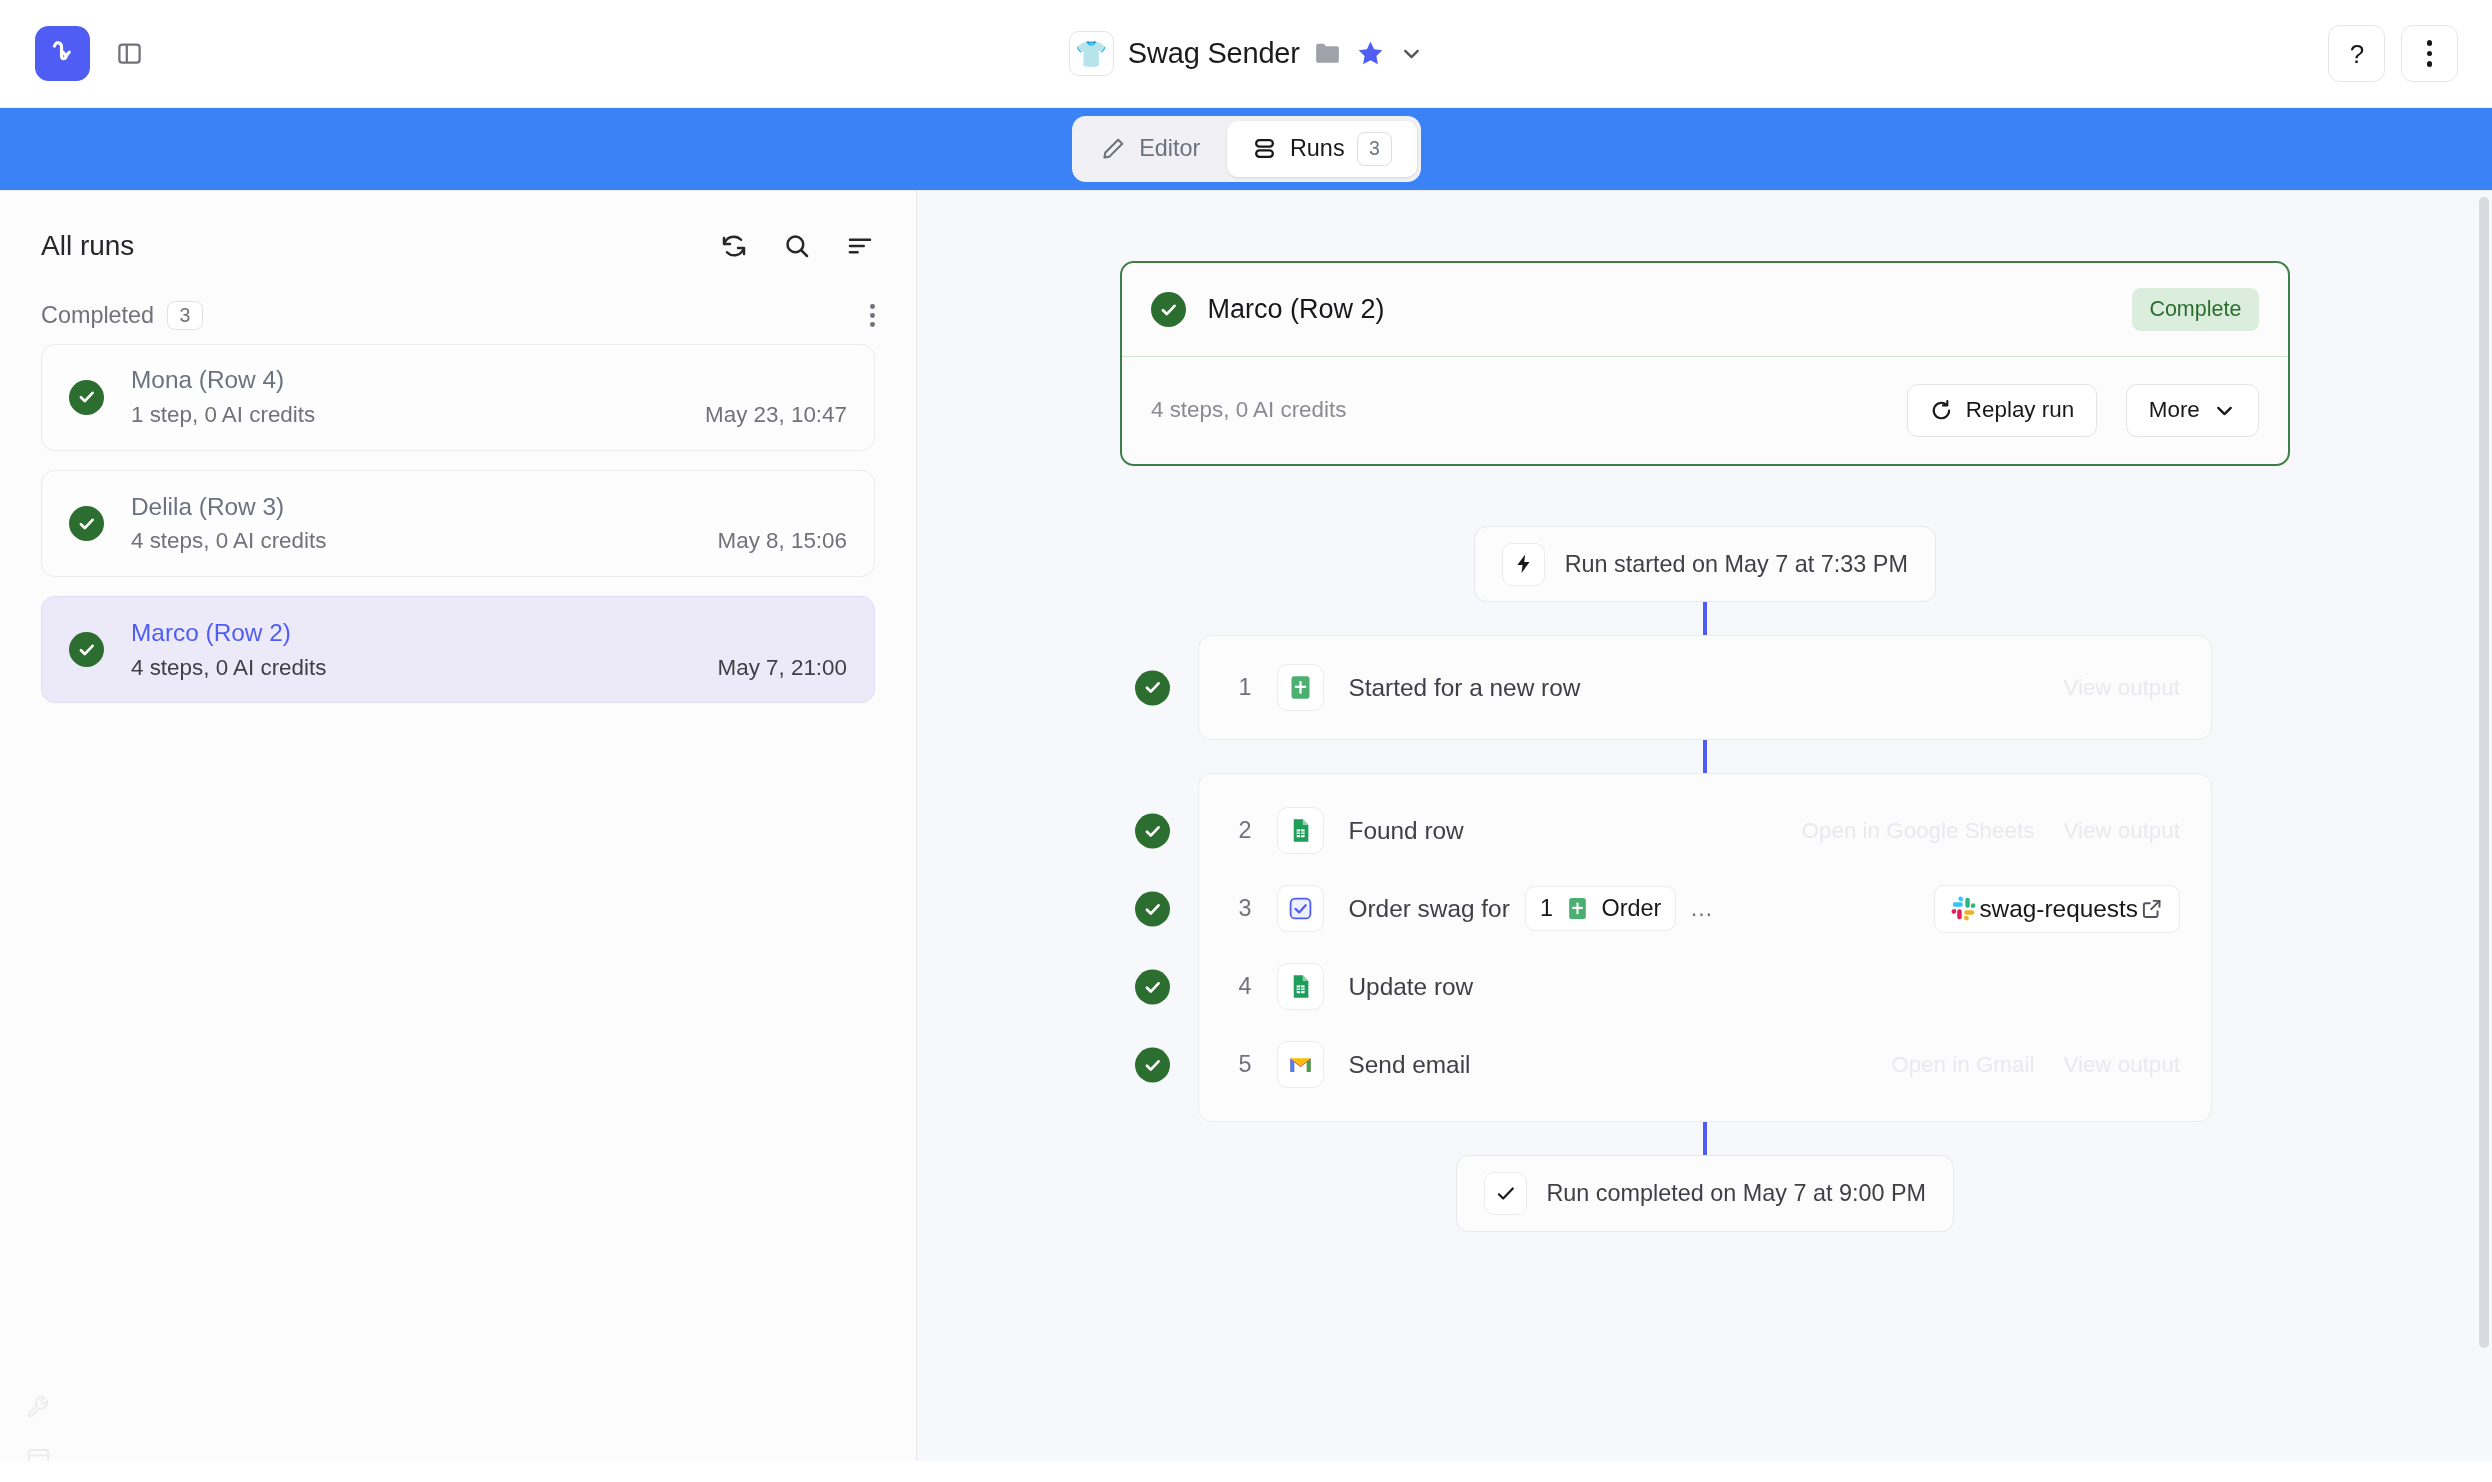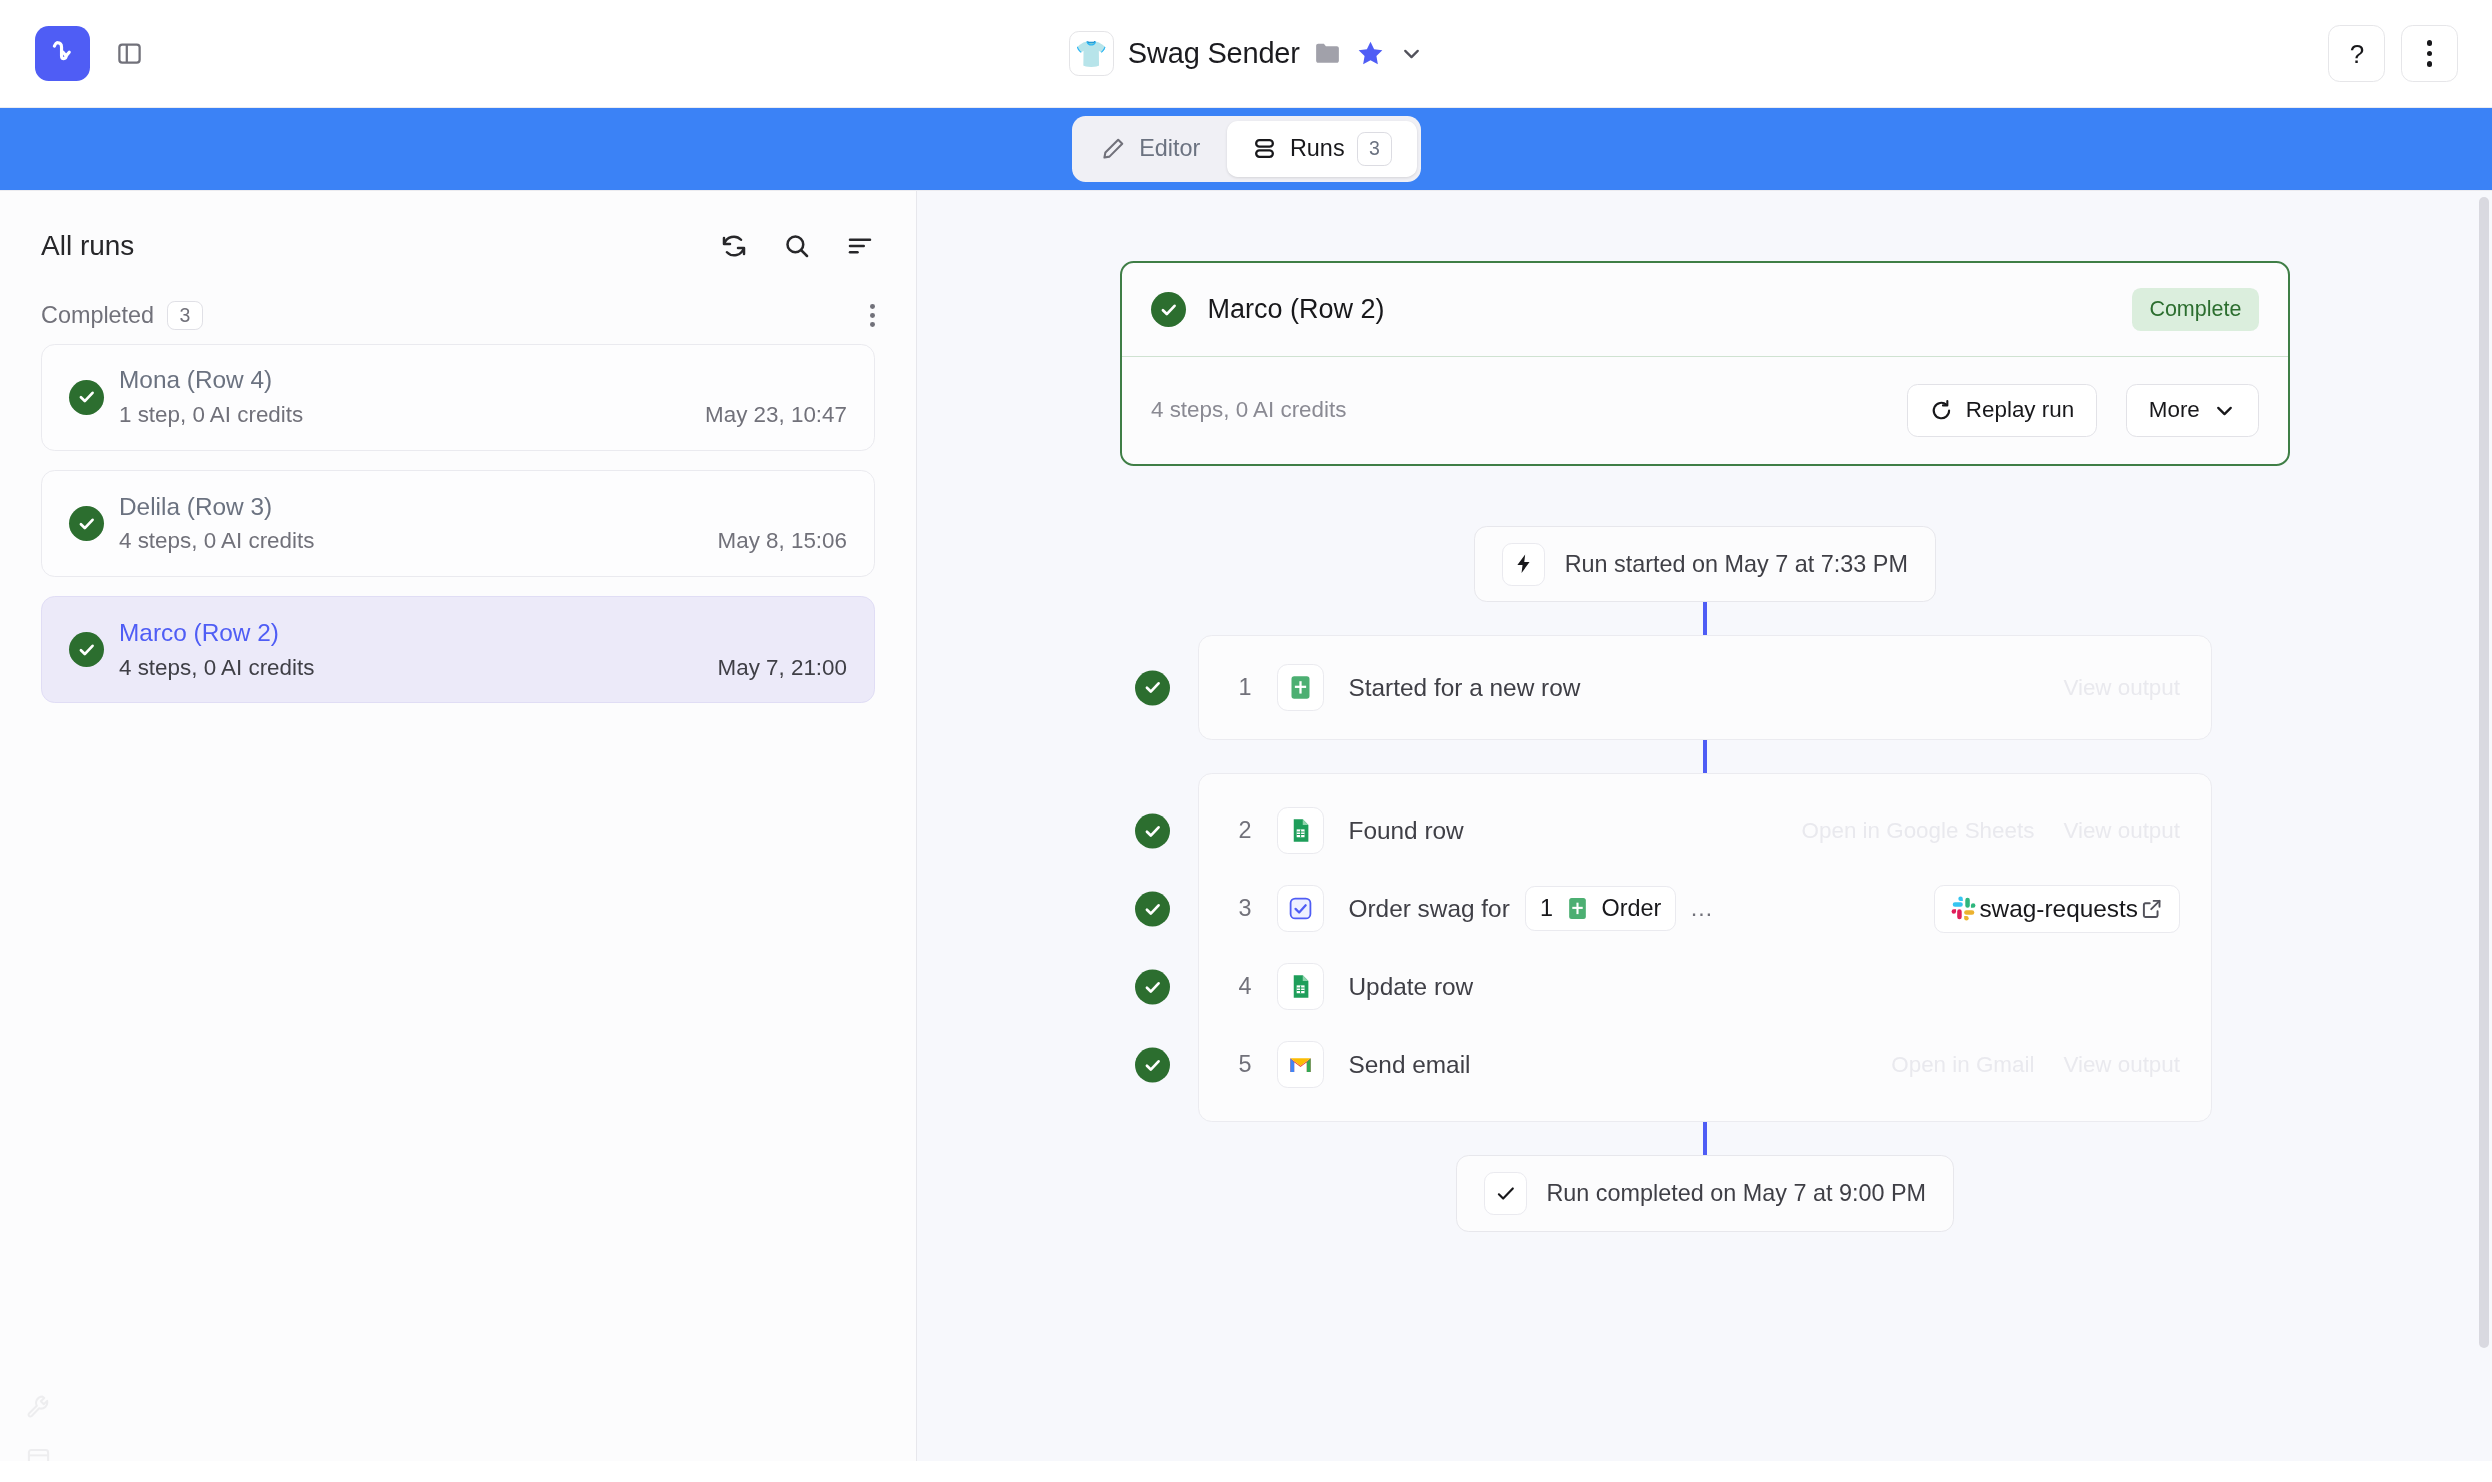--- a/index.html
+++ b/index.html
@@ -162,21 +162,21 @@
   }
   .lp-section .kebab-sm { margin-left: auto; display:flex; flex-direction:column; gap:3.9px; }
   .lp-section .kebab-sm i { width:4.9px;height:4.9px;border-radius:50%;background:#71717a;display:block;}
 
   .run-list { padding: 0 41px; display: flex; flex-direction: column; gap: 19.5px; }
   .run-item {
     border: 1px solid #eaeaef;
     border-radius: 13.7px;
     background: #fdfdfe;
     padding: 21.5px 27px;
-    display: flex; align-items: center; gap: 15px;
+    display: flex; align-items: center; gap: 27px;
     min-height: 105px;
   }
   .run-item.selected {
     background: #eceaf9;
     border-color: #e0ddf5;
   }
   .check-circle {
     width: 35px; height: 35px; border-radius: 50%;
     background: #2c6e2f;
     display: flex; align-items: center; justify-content: center;

